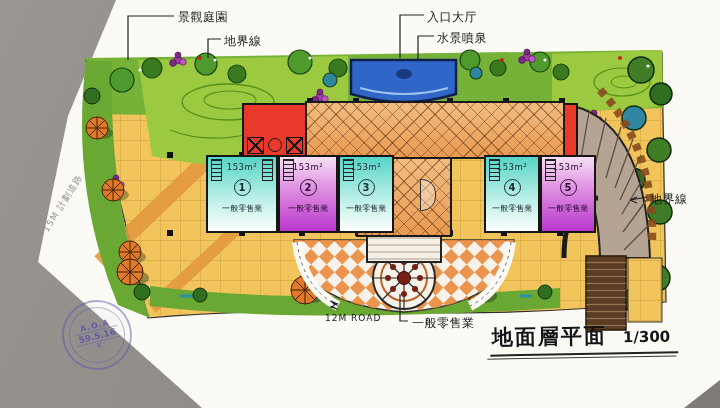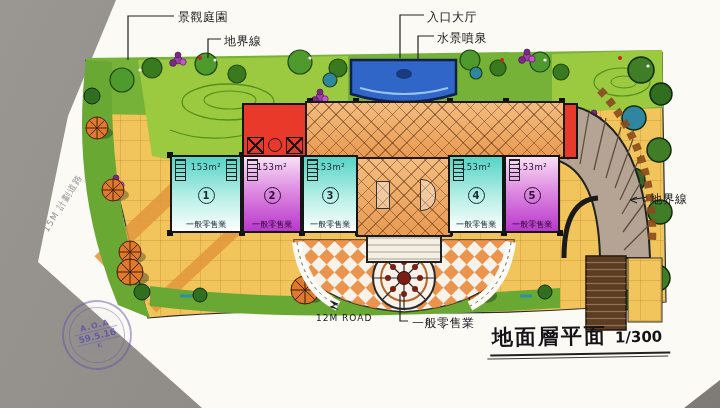--- a/index.html
+++ b/index.html
@@ -23,21 +23,21 @@
     repeating-linear-gradient(-45deg,rgba(84,42,12,.45) 0 1px,transparent 1px 10px),
     linear-gradient(180deg,#f3bd80,#e89a52);}
   .hallTop{left:305px;top:101px;width:260px;height:58px;}
   .hallStem{left:356px;top:159px;width:96px;height:78px;border-top:none;}
   .steps{left:366px;top:237px;width:76px;height:26px;border:2px solid #222;border-top:none;
     background:repeating-linear-gradient(180deg,#cfc8ba 0 2px,#f4efe3 2px 7px);}
   .furn{position:absolute;border:1.2px solid #333;background:rgba(255,255,255,.35);}
   .furn1{left:18px;top:22px;width:12px;height:26px;}
   .furn2{left:62px;top:20px;width:14px;height:30px;border-radius:0 14px 14px 0;}
   .unit{border:2px solid #151515;display:flex;flex-direction:column;align-items:center;
-    justify-content:space-between;padding:5px 2px 0;top:155px;height:78px;color:#1d2a33;}
+    justify-content:space-between;padding:5px 2px 16px;top:155px;height:78px;color:#1d2a33;margin-left:36px;}
   .u1{left:170px;width:72px;}
   .u2{left:242px;width:60px;}
   .u3{left:302px;width:56px;}
   .u4{left:448px;width:56px;}
   .u5{left:504px;width:56px;}
   .cyan{background:linear-gradient(180deg,#56d4c6 0%,#b9efe7 55%,#fcfffd 100%);}
   .magenta{background:linear-gradient(180deg,#f7e0f5 0%,#de8ce1 45%,#b937cc 100%);color:#2a0d31;}
   .unit .area{font-size:8.5px;letter-spacing:.5px;}
   .unit .num{width:15px;height:15px;border:1.5px solid #1d2a33;border-radius:50%;
     font-size:10px;font-weight:bold;line-height:15px;text-align:center;}
@@ -46,21 +46,21 @@
   .ladder{position:absolute;width:9px;height:20px;border:1px solid #222;
     background:repeating-linear-gradient(180deg,#222 0 1px,transparent 1px 4px);}
   
   .lbl{position:absolute;font-size:12px;color:#17171b;letter-spacing:.5px;white-space:nowrap;}
   .road15{left:40px;top:228px;transform:rotate(-58deg);transform-origin:0 0;
     font-size:9px;color:#8f8f94;letter-spacing:1px;}
   .planTitle{position:absolute;left:490px;top:322px;color:#141418;white-space:nowrap;
     border-bottom:2.5px solid #222;padding:0 8px 3px 2px;transform:rotate(-1deg);}
   .planTitle::after{content:"";position:absolute;left:-3px;right:2px;bottom:-5px;height:1.5px;background:#3a3a3a;}
   .planTitle .t{font-size:21px;font-weight:700;letter-spacing:2px;}
-  .planTitle .s{font-size:15px;font-weight:700;margin-left:8px;}
+  .planTitle .s{font-size:15px;font-weight:700;margin-left:16px;}
   .stamp{position:absolute;left:62px;top:300px;width:66px;height:66px;border:2px solid rgba(96,82,168,.6);
     border-radius:50%;transform:rotate(-14deg);color:#5a4fa8;display:flex;flex-direction:column;
     align-items:center;justify-content:center;opacity:.8;
     background:radial-gradient(rgba(120,100,190,.10),transparent 70%);}
   .stamp .inner{position:absolute;inset:5px;border:1px solid rgba(96,82,168,.5);border-radius:50%;}
   .stamp .s1{font-size:8px;font-weight:bold;letter-spacing:1px;}
   .stamp .s2{font-size:9px;font-weight:bold;border-top:1px solid rgba(96,82,168,.5);
     border-bottom:1px solid rgba(96,82,168,.5);padding:0 3px;}
   .stamp .s3{font-size:7px;}
 </style>
@@ -341,21 +341,21 @@
     <span class="num">5</span>
     <span class="use">一般零售業</span>
     <span class="ladder" style="left:3px;top:2px;"></span>
   </div>
 
   <div class="lbl" style="left:178px;top:9px;">景觀庭園</div>
   <div class="lbl" style="left:224px;top:33px;">地界線</div>
   <div class="lbl" style="left:427px;top:9px;text-align:right;">入口大厅</div>
   <div class="lbl" style="left:437px;top:30px;">水景噴泉</div>
   <div class="lbl" style="left:650px;top:191px;">地界線</div>
-  <div class="lbl" style="left:316px;top:313px;font-size:9px;letter-spacing:1px;">12M ROAD</div>
+  <div class="lbl" style="left:325px;top:313px;font-size:9px;letter-spacing:1px;">12M ROAD</div>
   <div class="lbl" style="left:412px;top:315px;">一般零售業</div>
   <div class="lbl road15">15M 計劃道路</div>
 
   <div class="planTitle">
     <span class="t">地面層平面</span><span class="s">1/300</span>
   </div>
 
   <div class="stamp">
     <div class="inner"></div>
     <span class="s1">A.O.A</span>

